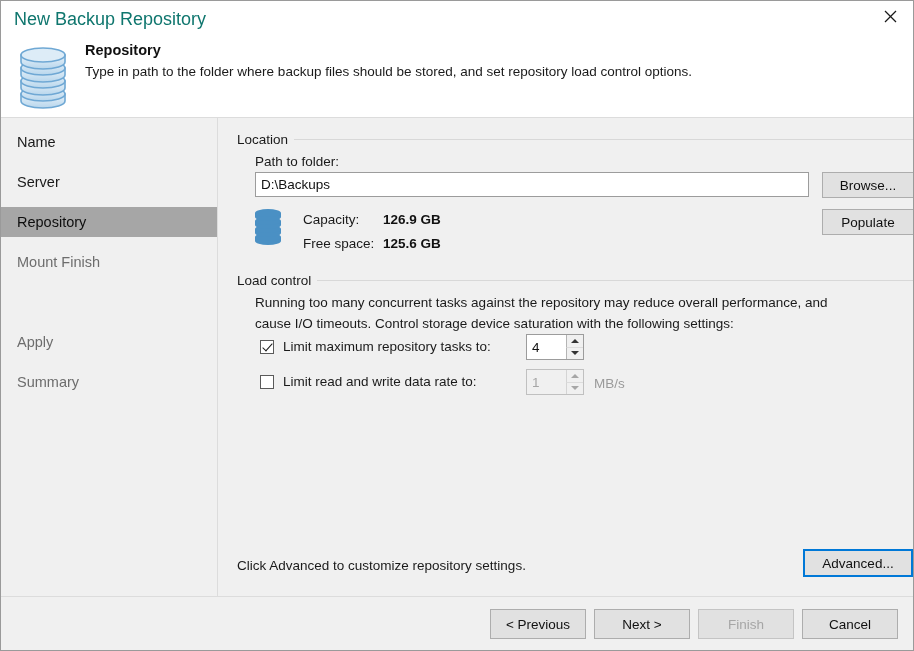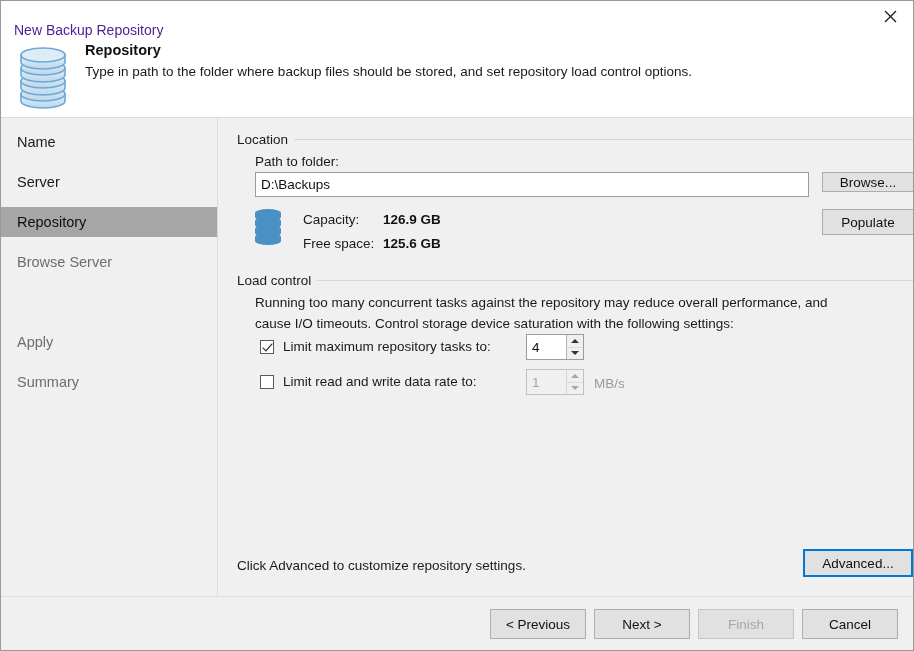--- a/index.html
+++ b/index.html
@@ -26,23 +26,23 @@
     position: absolute;
     left: 0; top: 0;
     width: 912px;
     height: 117px;
     background: #ffffff;
     box-sizing: border-box;
   }
   #title-text {
     position: absolute;
     left: 13px;
-    top: 21px;
-    font-size: 14px;
-    color: #4c1d95;
+    top: 8px;
+    font-size: 18px;
+    color: #0f766e;
     white-space: nowrap;
   }
   #close-button {
     position: absolute;
     right: 0;
     top: 0;
     width: 46px;
     height: 31px;
     display: flex;
     align-items: center;
@@ -337,40 +337,40 @@
     <div class="nav-item done" style="top:9px">
         <span>Name</span>
       </div>
     <div class="nav-item done" style="top:49px">
         <span>Server</span>
       </div>
     <div class="nav-item active" style="top:89px">
         <span>Repository</span>
       </div>
     <div class="nav-item" style="top:129px">
-        <span>Browse Server</span>
+        <span>Mount Finish</span>
       </div>
     <div class="nav-item" style="top:209px">
         <span>Apply</span>
       </div>
     <div class="nav-item" style="top:249px">
         <span>Summary</span>
       </div>
   </div>
 
   <div id="content">
 
     <div class="group-label" style="left:18px; top:14px;">Location</div>
     <div class="group-rule" style="left:18px; top:21px; width:676px;"></div>
 
     <div class="plain-label" style="left:36px; top:36px;">Path to folder:</div>
 
     <input class="textbox" style="left: 36px; top: 54px; width: 554px; height: 25px;" value="D:\Backups">
 
-    <div class="btn" style="left:603px; top:54px; width:92px; height:20px;">
+    <div class="btn" style="left:603px; top:54px; width:92px; height:26px;">
       <span>Browse...</span>
     </div>
 
     <div style="position:absolute; left:34px; top:91px; width:30px; height:38px;">
       <svg width="30" height="38" viewBox="0 0 30 38">
         <g fill="#4a90c4">
           <path d="M2 28 L2 32 A13 4 0 0 0 28 32 L28 28 Z"></path>
           <ellipse cx="15" cy="28" rx="13" ry="4"></ellipse>
           <path d="M2 20 L2 24 A13 4 0 0 0 28 24 L28 20 Z"></path>
           <ellipse cx="15" cy="20" rx="13" ry="4"></ellipse>

